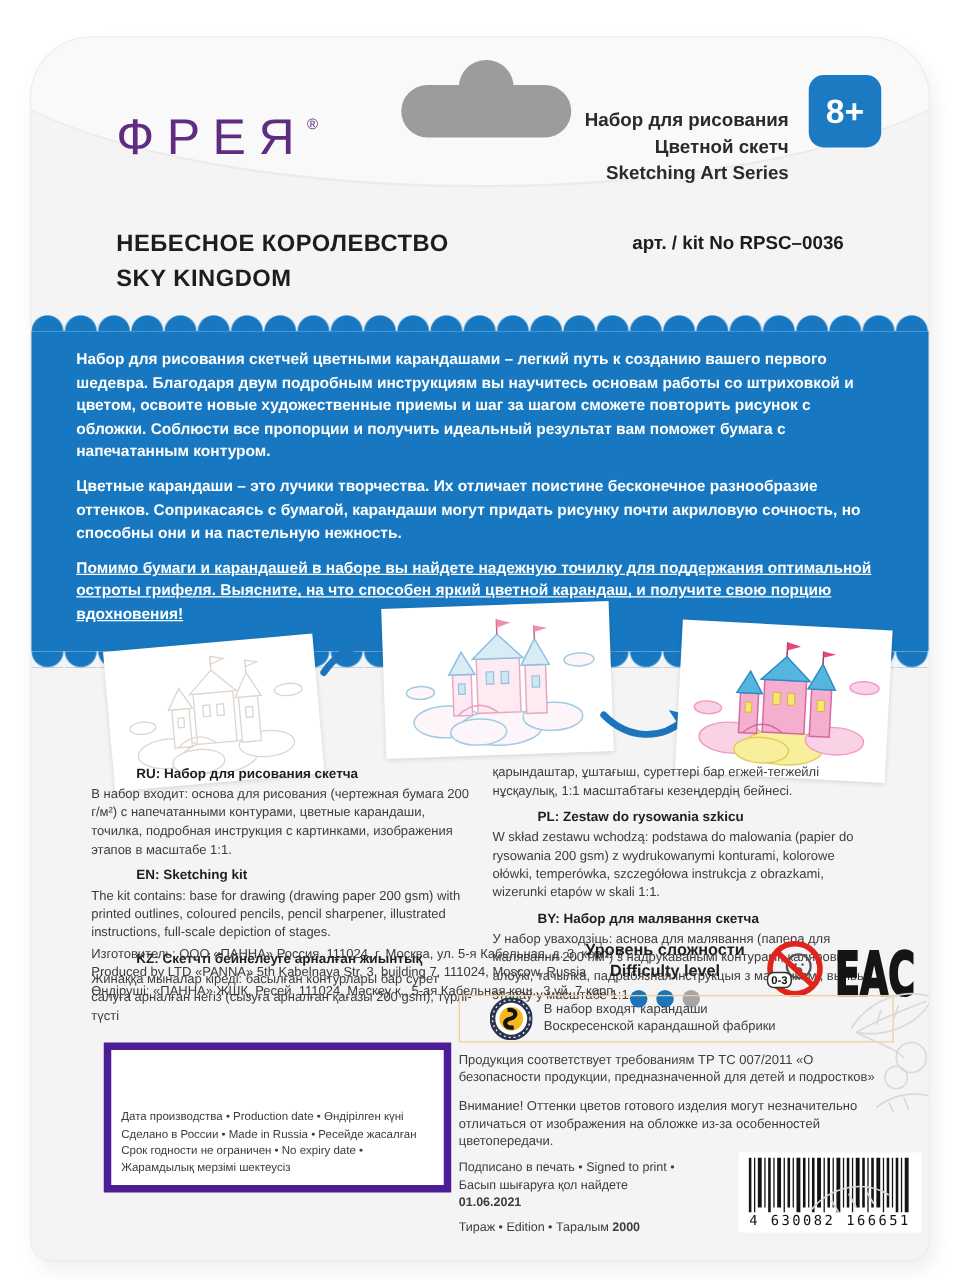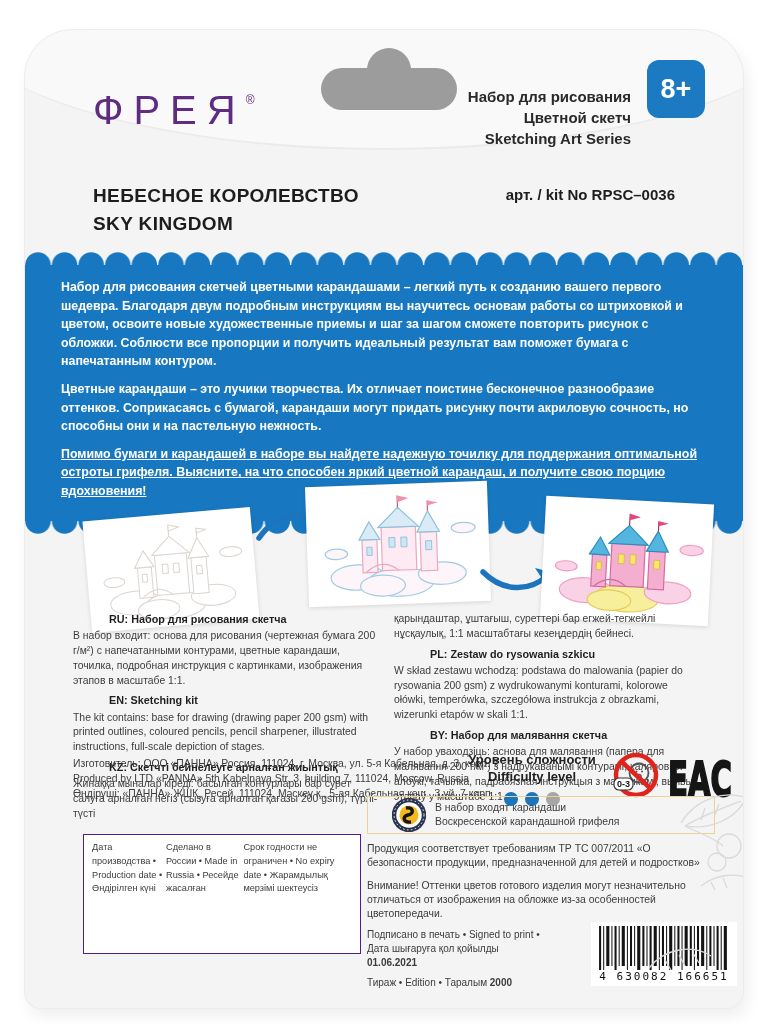--- a/index.html
+++ b/index.html
@@ -97,22 +97,22 @@
   .dots { margin-top:6px; display:flex; justify-content:center; gap:7px; }
   .dot { width:14px; height:14px; border-radius:50%; }
   .dot.on  { background:#1b75bb; }
   .dot.off { background:#a6a6a6; }
 
   
   .badge-03 { position:absolute; left:584px; top:720px; width:54px; height:54px; }
   .eac { position:absolute; left:642px; top:722px; width:66px; height:52px; }
 
   
-  .date-box { position:absolute; left:58px; top:804px; width:278px; height:120px; background:#ffffff; border:1px solid #4c1d95;
-              display:flex; flex-direction:row; padding:6px 8px; }
+  .date-box { position:absolute; left:58px; top:804px; width:278px; height:120px; background:#ffffff; border:6px solid #4c1d95;
+              display:flex; flex-direction:column; justify-content:flex-end; padding:6px 8px; }
   .date-box div { font-size:9.2px; line-height:1.5; color:#3c3c3c; }
 
   .pencil-box { position:absolute; left:342px; top:766px; width:348px; height:38px; border:1px solid #ecd094;
                 display:flex; align-items:center; gap:9px; padding:3px 24px; }
   .pencil-box .txt { font-size:10.4px; line-height:1.35; color:#3c3c3c; }
 
   .legal { position:absolute; left:342px; top:812px; width:352px; font-size:10.4px; line-height:1.38; color:#3c3c3c; }
   .legal p { margin-bottom:8px; }
   .legal .b { font-weight:bold; }
 
@@ -307,32 +307,32 @@
 
     <div class="pencil-box">
       <svg width="34" height="34" viewBox="0 0 34 34">
         <circle cx="17" cy="17" r="15" fill="#ffffff" stroke="#2b3550" stroke-width="4.5"></circle>
         <circle cx="17" cy="17" r="15" fill="none" stroke="#ffffff" stroke-width="1" stroke-dasharray="1.5,2.5"></circle>
         <circle cx="17" cy="17" r="9.5" fill="#f5b91e"></circle>
         <path d="M14,10 C22,9 22,16 16,17 C10,18 11,25 19,24" fill="none" stroke="#141414" stroke-width="3.4"></path>
       </svg>
       <div class="txt">
         <div>В набор входят карандаши</div>
-        <div>Воскресенской карандашной грифеля</div>
+        <div>Воскресенской карандашной фабрики</div>
       </div>
     </div>
 
     <div class="legal">
       <p>Продукция соответствует требованиям ТР ТС 007/2011 «О безопасности продукции, предназначенной для детей и подростков»</p>
       <p>Внимание! Оттенки цветов готового изделия могут незначительно отличаться от изображения на обложке из-за особенностей цветопередачи.</p>
     </div>
 
     <div class="signed">
       <div>Подписано в печать • Signed to print •</div>
-      <div>Дата шығаруға қол қойылды</div>
+      <div>Басып шығаруға қол найдете</div>
       <div class="b">01.06.2021</div>
       <div class="edition"><span>Тираж • Edition • Таралым </span><span class="b">2000</span></div>
     </div>
 
     <div class="barcode">
       <svg viewBox="0 0 130 44" preserveAspectRatio="none">
         <g fill="#141414">
           <rect x="2" y="0" width="2" height="44"></rect>
             <rect x="6" y="0" width="1" height="44"></rect>
             <rect x="9" y="0" width="3" height="40"></rect>

